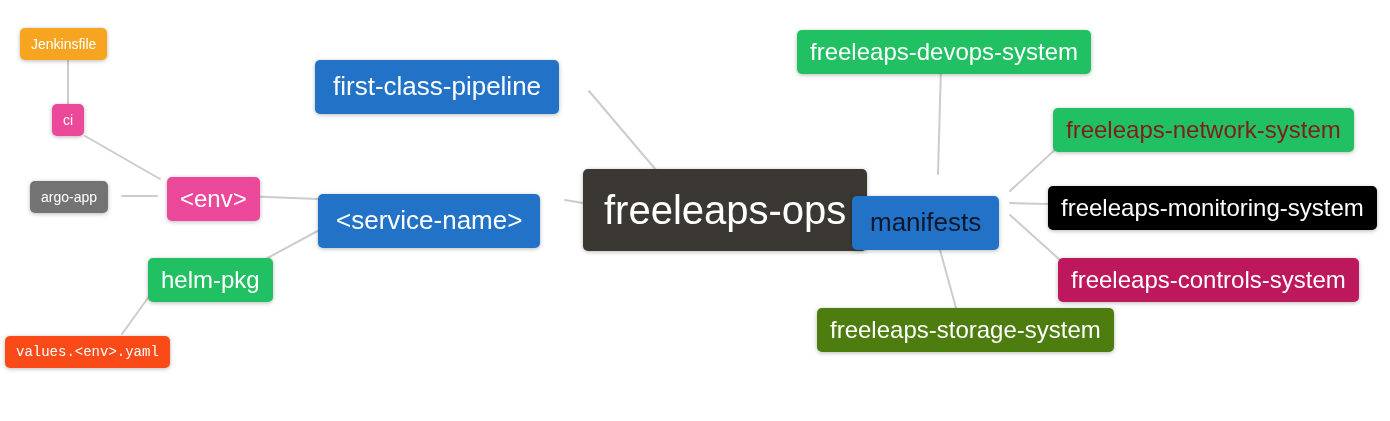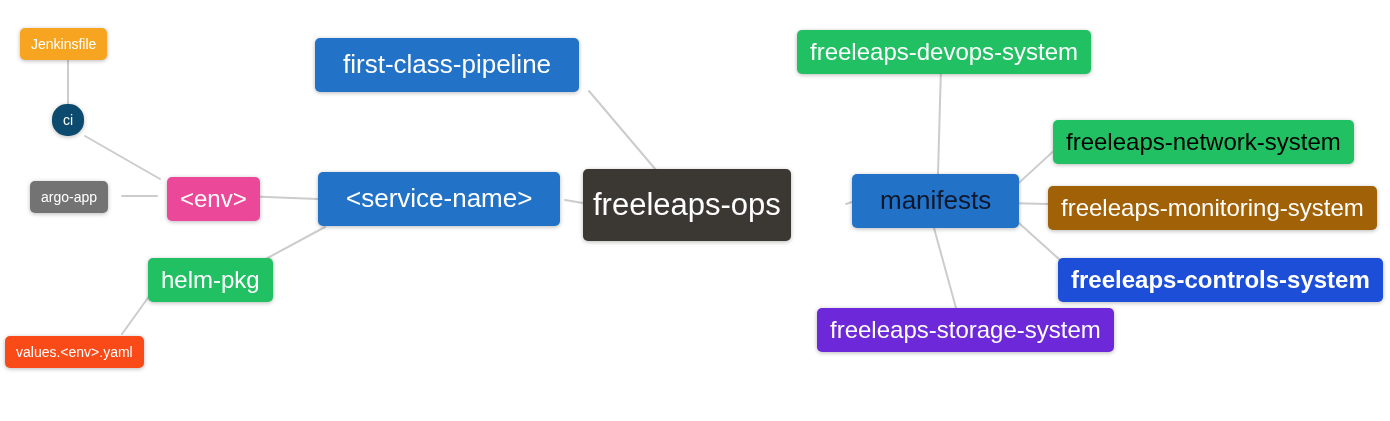--- a/index.html
+++ b/index.html
@@ -22,22 +22,22 @@
     color: #ffffff;
     border-radius: 5px;
     box-shadow: 0 1px 4px rgba(0,0,0,0.28);
     white-space: nowrap;
     line-height: 1.15;
     cursor: pointer;
     user-select: none;
   }
   .node.xs { font-size: 14px; padding: 8px 11px; }
   .node.sm { font-size: 24px; padding: 8px 13px; }
-  .node.md { font-size: 26px; padding: 12px 28px; }
-  .node.lg { font-size: 31px; padding: 18px 10px; }
+  .node.md { font-size: 26px; padding: 12px 18px; margin-top: 22px; }
+  .node.lg { font-size: 40px; padding: 18px 21px; }
 </style>
 </head>
 <body>
 
 <div id="mindmap" style="width: 1390px; height: 421px; background: rgb(255, 255, 255);">
   <svg id="edges" xmlns="http://www.w3.org/2000/svg" width="1390" height="421">
       <line x1="68" y1="58" x2="68" y2="104" stroke="#CCCCCC" stroke-width="2" stroke-linecap="round"></line>
       <line x1="85" y1="136" x2="160" y2="179" stroke="#CCCCCC" stroke-width="2" stroke-linecap="round"></line>
       <line x1="122" y1="196" x2="157" y2="196" stroke="#CCCCCC" stroke-width="2" stroke-linecap="round"></line>
       <line x1="244" y1="196" x2="318" y2="199" stroke="#CCCCCC" stroke-width="2" stroke-linecap="round"></line>
@@ -47,28 +47,28 @@
       <line x1="565" y1="200" x2="583" y2="203" stroke="#CCCCCC" stroke-width="2" stroke-linecap="round"></line>
       <line x1="846" y1="204" x2="852" y2="202" stroke="#CCCCCC" stroke-width="2" stroke-linecap="round"></line>
       <line x1="938" y1="174" x2="941" y2="67" stroke="#CCCCCC" stroke-width="2" stroke-linecap="round"></line>
       <line x1="1010" y1="191" x2="1058" y2="147" stroke="#CCCCCC" stroke-width="2" stroke-linecap="round"></line>
       <line x1="1010" y1="203" x2="1048" y2="204" stroke="#CCCCCC" stroke-width="2" stroke-linecap="round"></line>
       <line x1="1010" y1="215" x2="1060" y2="260" stroke="#CCCCCC" stroke-width="2" stroke-linecap="round"></line>
       <line x1="934" y1="228" x2="956" y2="308" stroke="#CCCCCC" stroke-width="2" stroke-linecap="round"></line>
     </svg>
   <div id="nodes">
       <div class="node xs" style="left: 20px; top: 28px; background: rgb(247, 165, 33); color: rgb(255, 255, 255);">Jenkinsfile</div>
-      <div class="node xs" style="left: 52px; top: 104px; background: #0c4a6e; color: rgb(255, 255, 255); border-radius: 15px;">ci</div>
+      <div class="node xs" style="left: 52px; top: 104px; background: #ec4899; color: rgb(255, 255, 255);">ci</div>
       <div class="node xs" style="left: 30px; top: 181px; background: #737373; color: rgb(255, 255, 255);">argo-app</div>
       <div class="node sm" style="left: 167px; top: 177px; background: #ec4899; color: rgb(255, 255, 255);">&lt;env&gt;</div>
       <div class="node md" style="left: 315px; top: 38px; background: rgb(34, 114, 200); color: rgb(255, 255, 255);">first-class-pipeline</div>
       <div class="node md" style="left: 318px; top: 172px; background: rgb(34, 114, 200); color: rgb(255, 255, 255); text-align: center;">&lt;service-name&gt;</div>
       <div class="node lg" style="left: 583px; top: 169px; background: rgb(59, 56, 52); color: rgb(255, 255, 255);">freeleaps-ops</div>
       <div class="node md" style="left: 852px; top: 174px; background: rgb(34, 114, 200); color: #0f172a;">manifests</div>
       <div class="node sm" style="left: 797px; top: 30px; background: rgb(33, 192, 99); color: rgb(255, 255, 255);">freeleaps-devops-system</div>
-      <div class="node sm" style="left: 1053px; top: 120px; background: rgb(33, 192, 99); color: #000000;">freeleaps-network-system</div>
-      <div class="node sm" style="left: 1048px; top: 186px; background: #a16207; color: rgb(255, 255, 255);">freeleaps-monitoring-system</div>
-      <div class="node sm" style="left: 1058px; top: 258px; background: #1d4ed8; color: rgb(255, 255, 255); font-weight: bold;">freeleaps-controls-system</div>
-      <div class="node sm" style="left: 817px; top: 308px; background: #6d28d9; color: rgb(255, 255, 255);">freeleaps-storage-system</div>
+      <div class="node sm" style="left: 1053px; top: 108px; background: rgb(33, 192, 99); color: #7f1d1d;">freeleaps-network-system</div>
+      <div class="node sm" style="left: 1048px; top: 186px; background: #000000; color: rgb(255, 255, 255);">freeleaps-monitoring-system</div>
+      <div class="node sm" style="left: 1058px; top: 258px; background: #be185d; color: rgb(255, 255, 255);">freeleaps-controls-system</div>
+      <div class="node sm" style="left: 817px; top: 308px; background: #4d7c0f; color: rgb(255, 255, 255);">freeleaps-storage-system</div>
       <div class="node sm" style="left: 148px; top: 258px; background: rgb(33, 192, 99); color: rgb(255, 255, 255); text-align: center;">helm-pkg</div>
-      <div class="node xs" style="left: 5px; top: 336px; background: rgb(249, 74, 24); color: rgb(255, 255, 255);">values.&lt;env&gt;.yaml</div>
+      <div class="node xs" style="left: 5px; top: 336px; background: rgb(249, 74, 24); color: rgb(255, 255, 255); font-family: Liberation Mono, monospace;">values.&lt;env&gt;.yaml</div>
     </div>
 </div>
 
 </body></html>

